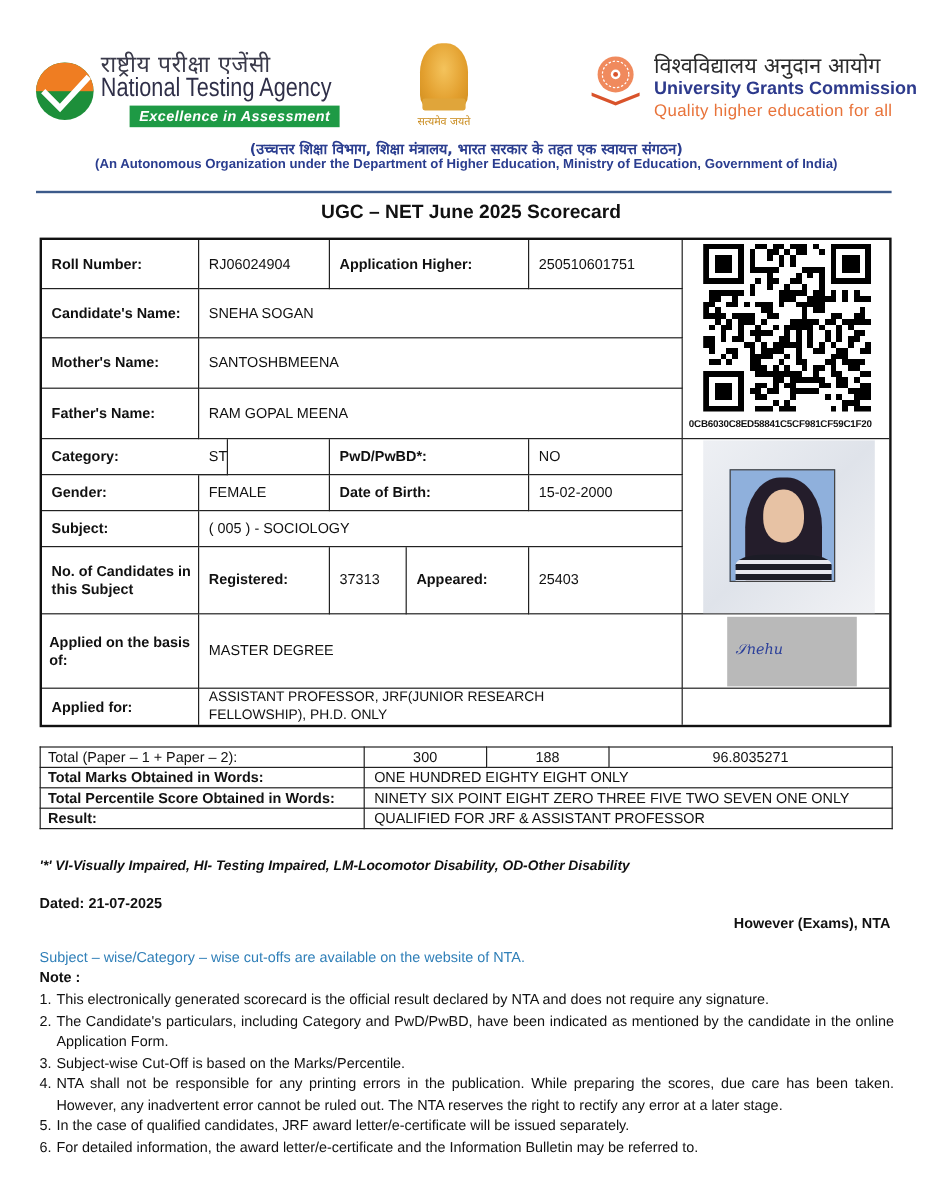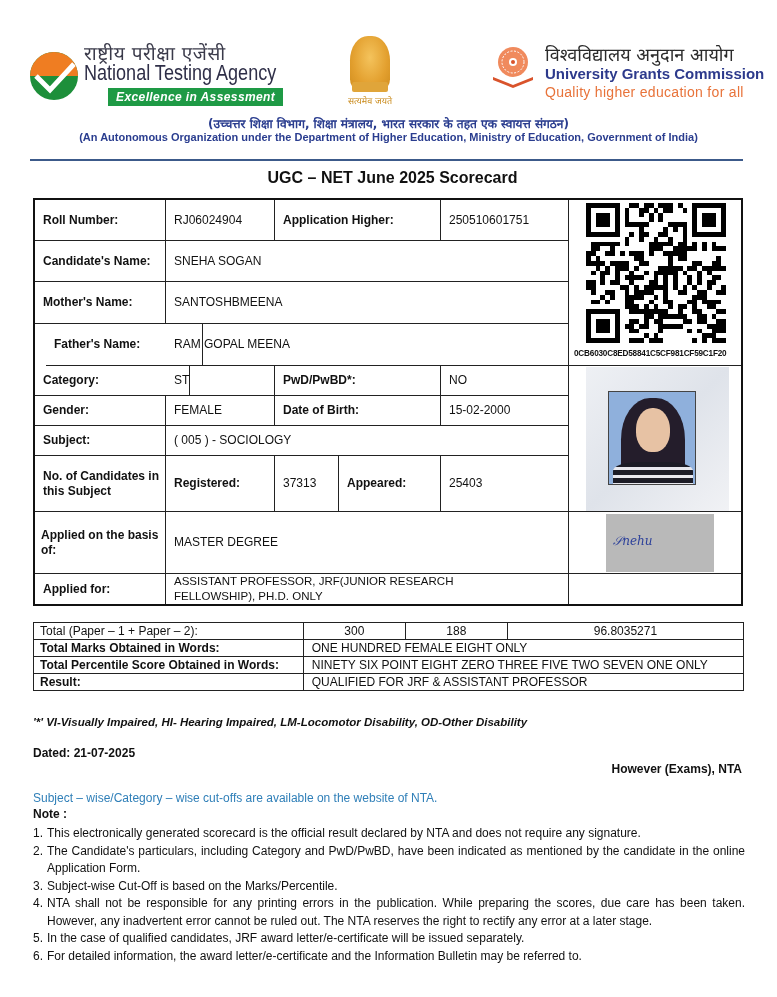--- a/index.html
+++ b/index.html
@@ -116,21 +116,21 @@
   <div class="cell" style="left:131px;top:0;width:109px;height:41px;">RJ06024904</div>
   <div class="cell lbl" style="left:240px;top:0;width:166px;height:41px;">Application Higher:</div>
   <div class="cell" style="left:406px;top:0;width:128px;height:41px;">250510601751</div>
 
   <div class="cell lbl" style="left:0;top:41px;width:131px;height:41px;">Candidate's Name:</div>
   <div class="cell" style="left:131px;top:41px;width:403px;height:41px;">SNEHA SOGAN</div>
 
   <div class="cell lbl" style="left:0;top:82px;width:131px;height:42px;">Mother's Name:</div>
   <div class="cell" style="left:131px;top:82px;width:403px;height:42px;">SANTOSHBMEENA</div>
 
-  <div class="cell lbl" style="left:11px;top:124px;width:157px;height:42px;">Father's Name:</div>
+  <div class="cell lbl" style="left:0;top:124px;width:131px;height:42px;">Father's Name:</div>
   <div class="cell" style="left:131px;top:124px;width:403px;height:42px;">RAM GOPAL MEENA</div>
 
   <div class="cell lbl" style="left:0;top:166px;width:155px;height:30px;">Category:</div>
   <div class="cell" style="left:131px;top:166px;width:109px;height:30px;">ST</div>
   <div class="cell lbl" style="left:240px;top:166px;width:166px;height:30px;">PwD/PwBD*:</div>
   <div class="cell" style="left:406px;top:166px;width:128px;height:30px;">NO</div>
 
   <div class="cell lbl" style="left:0;top:196px;width:131px;height:30px;">Gender:</div>
   <div class="cell" style="left:131px;top:196px;width:109px;height:30px;">FEMALE</div>
   <div class="cell lbl" style="left:240px;top:196px;width:166px;height:30px;">Date of Birth:</div>
@@ -496,34 +496,34 @@
 <table class="marks">
   <tbody>
   <tr>
     <td>Total (Paper – 1 + Paper – 2):</td>
     <td class="c">300</td>
     <td class="c">188</td>
     <td class="c">96.8035271</td>
   </tr>
   <tr>
     <td class="b">Total Marks Obtained in Words:</td>
-    <td class="v" colspan="3">ONE HUNDRED FEMALE EIGHT ONLY</td>
+    <td class="v" colspan="3">ONE HUNDRED EIGHTY EIGHT ONLY</td>
   </tr>
   <tr>
     <td class="b">Total Percentile Score Obtained in Words:</td>
     <td class="v" colspan="3">NINETY SIX POINT EIGHT ZERO THREE FIVE TWO SEVEN ONE ONLY</td>
   </tr>
   <tr>
     <td class="b">Result:</td>
     <td class="v" colspan="3">QUALIFIED FOR JRF &amp; ASSISTANT PROFESSOR</td>
   </tr>
 </tbody>
   </table>
 
-<div class="foot-note">'*' VI-Visually Impaired, HI- Hearing Impaired, LM-Locomotor Disability, OD-Other Disability</div>
+<div class="foot-note">'*' VI-Visually Impaired, HI- Testing Impaired, LM-Locomotor Disability, OD-Other Disability</div>
 
 <div class="dated">Dated: 21-07-2025</div>
 <div class="director">However (Exams), NTA</div>
 
 <div class="cutoff">Subject – wise/Category – wise cut-offs are available on the website of NTA.</div>
 <div class="note-h">Note :</div>
 
 <ol class="notes">
   <li><span class="n">1.</span><span>This electronically generated scorecard is the official result declared by NTA and does not require any signature.</span></li>
   <li><span class="n">2.</span><span>The Candidate's particulars, including Category and PwD/PwBD, have been indicated as mentioned by the candidate in the online Application Form.</span></li>

